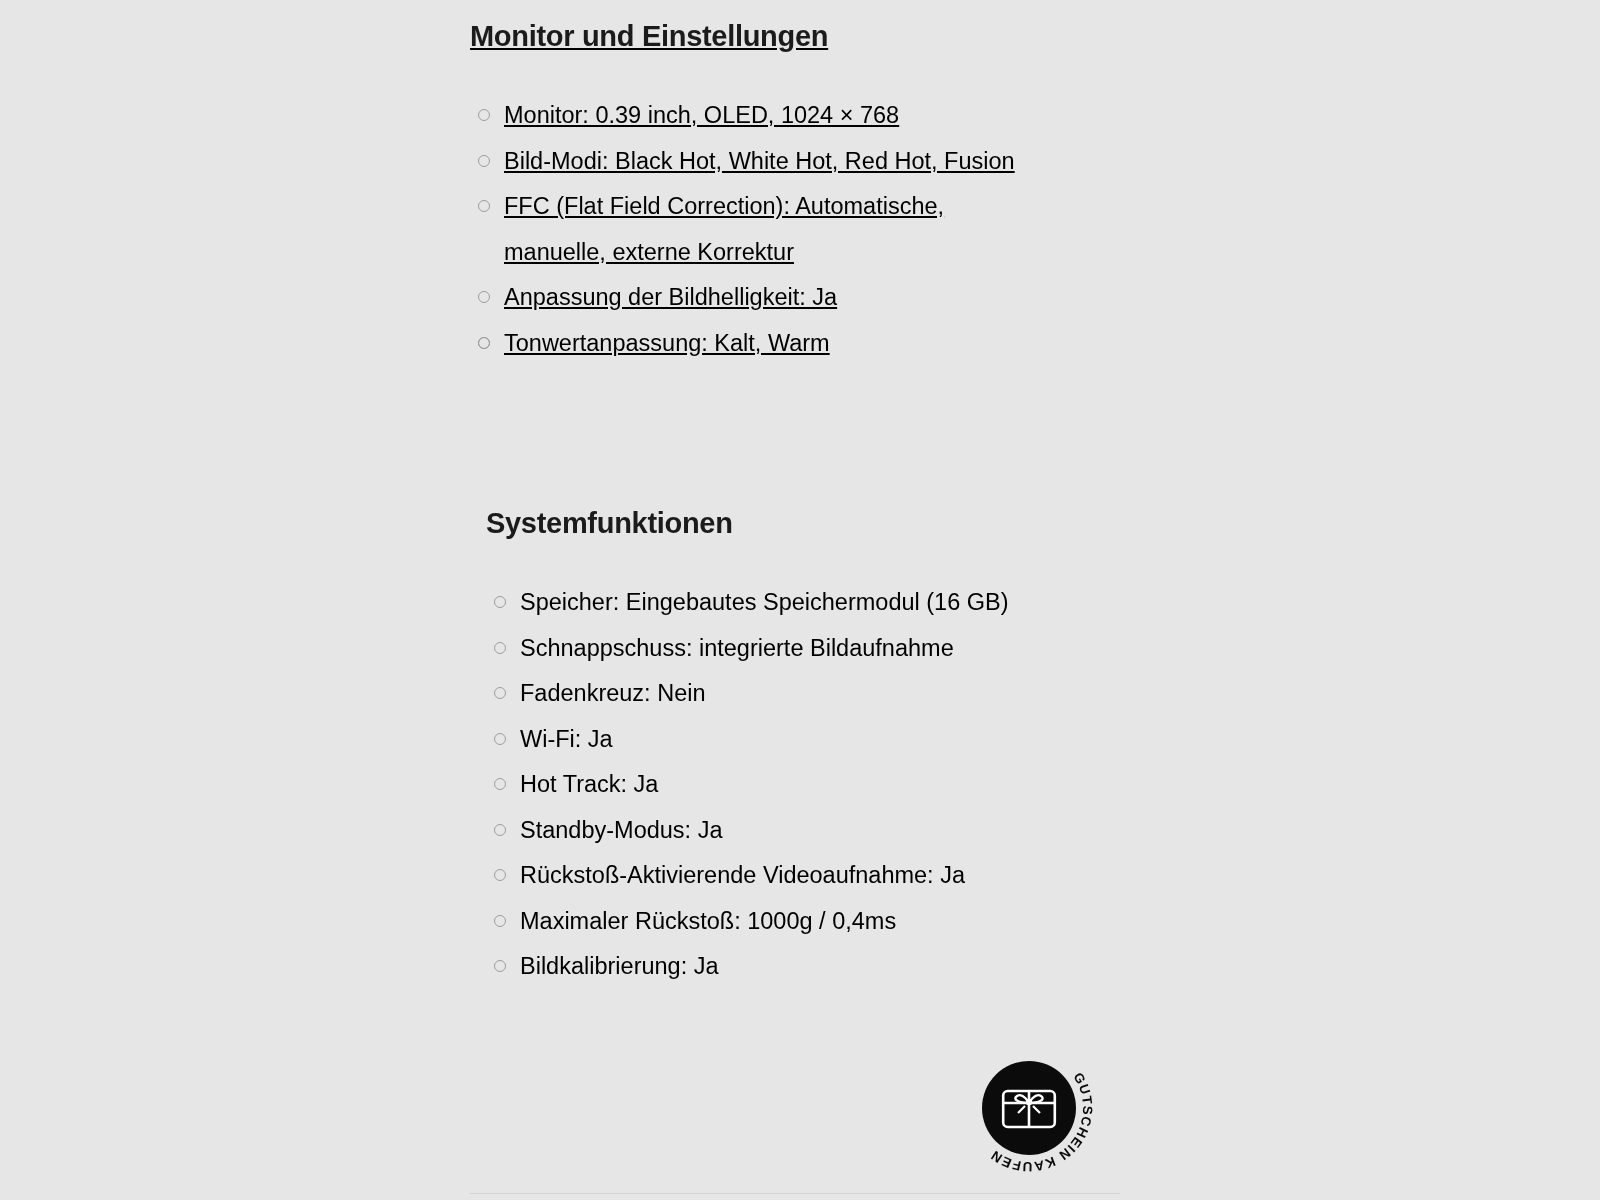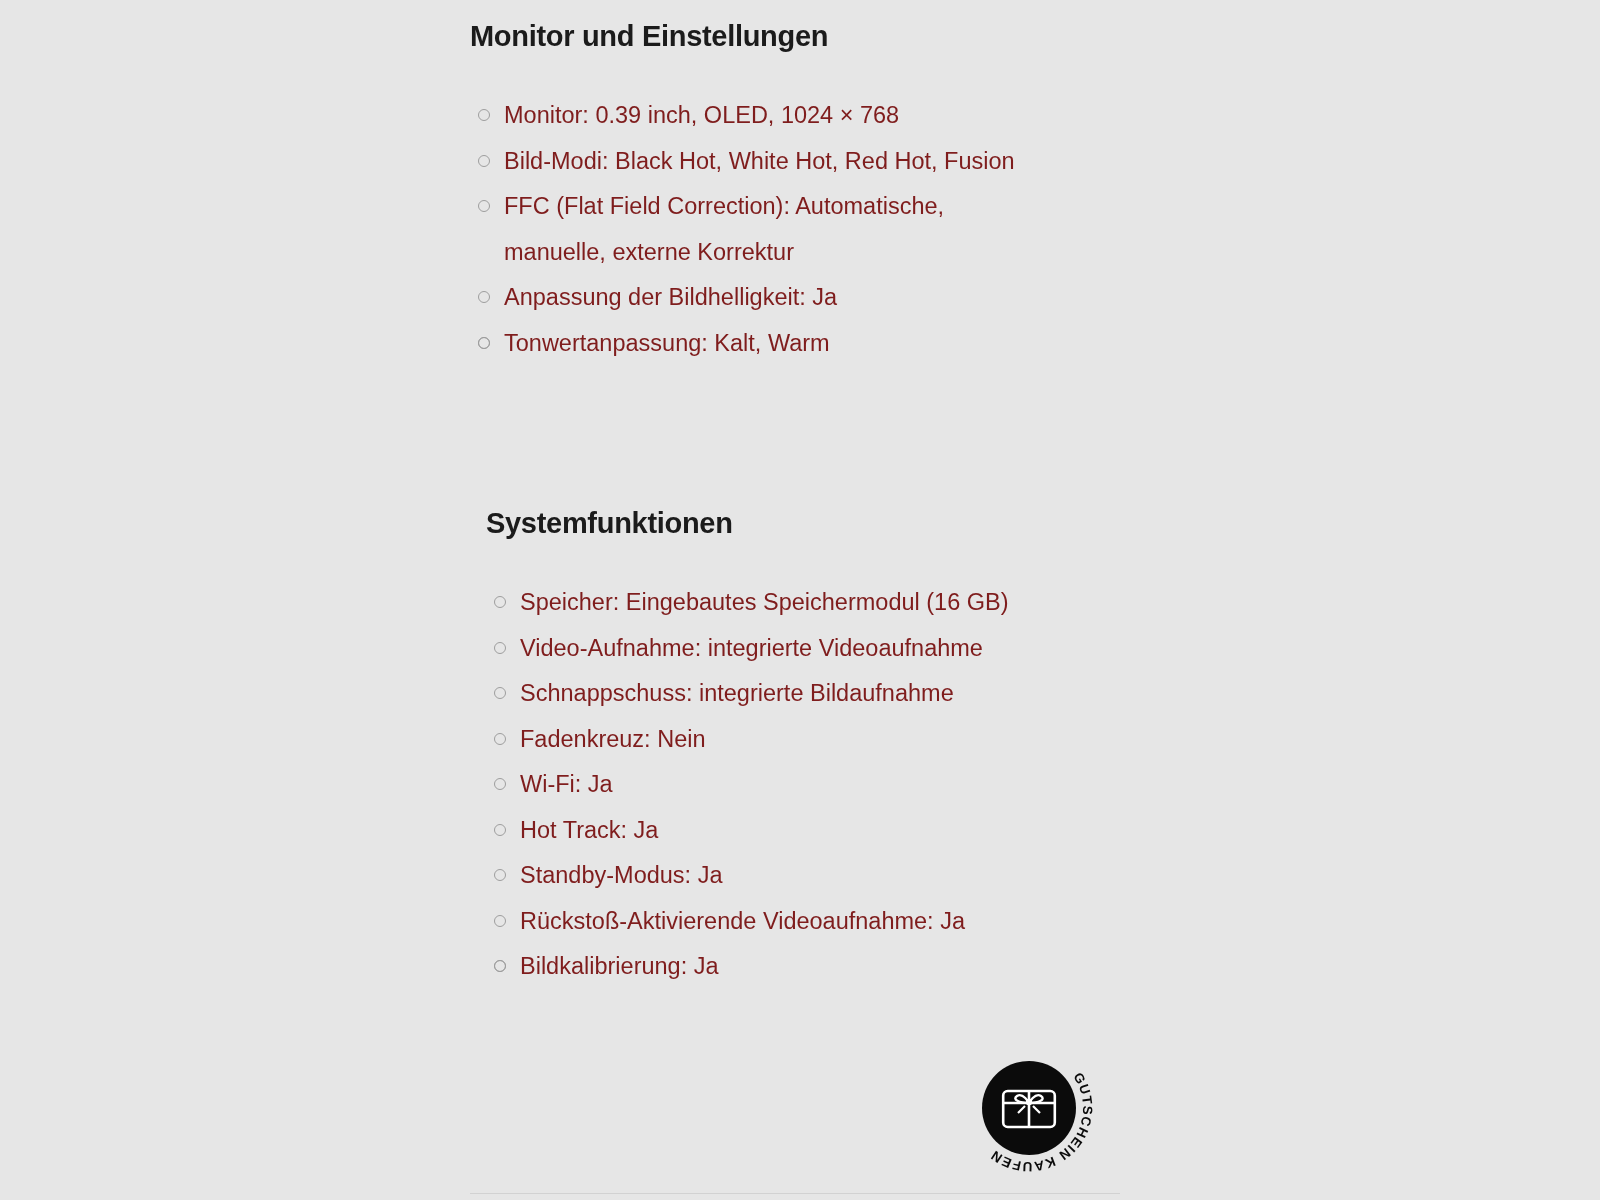--- a/index.html
+++ b/index.html
@@ -46,21 +46,21 @@
 
   .spec-list {
     list-style: none;
     margin: 0;
     padding: 0;
   }
 
   .spec-item {
     position: relative;
     padding-left: 34px;
-    color: #7f1d1d;
+    color: #000000;
     font-size: 23.5px;
     font-family: "Liberation Sans", sans-serif;
     font-weight: 400;
   }
 
   .spec-item .bullet {
     position: absolute;
     left: 8px;
     top: 0;
     width: 12px;
@@ -79,21 +79,21 @@
   .list-monitor { width: 560px; }
 
   
   .list-system .spec-item {
     line-height: 45.5px;
     margin: 0;
     white-space: nowrap;
   }
   .list-system .spec-item .bullet { top: 16px; }
 
-  .section-monitor { position: absolute; left: 0; top: 18px; width: 600px; }
+  .section-monitor { position: absolute; left: 0; top: 18px; width: 600px; text-decoration: underline; }
   .section-monitor .spec-list { margin-top: 38px; }
 
   .section-system { position: absolute; left: 16px; top: 505px; width: 650px; }
   .section-system .spec-list { margin-top: 38px; }
 
   
   .bottom-divider {
     position: absolute;
     left: 470px;
     top: 1185px;
@@ -180,24 +180,20 @@
 
     <section class="section section-system">
       <h2 class="section-heading">Systemfunktionen</h2>
       <ul class="spec-list list-system">
         <li class="spec-item">
           <span class="bullet"></span>
           <span>Speicher: Eingebautes Speichermodul (16 GB)</span>
         </li>
         <li class="spec-item">
           <span class="bullet"></span>
-          <span>Video-Aufnahme: integrierte Videoaufnahme</span>
-        </li>
-        <li class="spec-item">
-          <span class="bullet"></span>
           <span>Schnappschuss: integrierte Bildaufnahme</span>
         </li>
         <li class="spec-item">
           <span class="bullet"></span>
           <span>Fadenkreuz: Nein</span>
         </li>
         <li class="spec-item">
           <span class="bullet"></span>
           <span>Wi-Fi: Ja</span>
         </li>
@@ -208,20 +204,21 @@
         <li class="spec-item">
           <span class="bullet"></span>
           <span>Standby-Modus: Ja</span>
         </li>
         <li class="spec-item">
           <span class="bullet"></span>
           <span>Rückstoß-Aktivierende Videoaufnahme: Ja</span>
         </li>
         <li class="spec-item">
           <span class="bullet"></span>
+          <span>Maximaler Rückstoß: 1000g / 0,4ms</span>
         </li>
         <li class="spec-item">
           <span class="bullet"></span>
           <span>Bildkalibrierung: Ja</span>
         </li>
       </ul>
     </section>
 
   </div>
 

